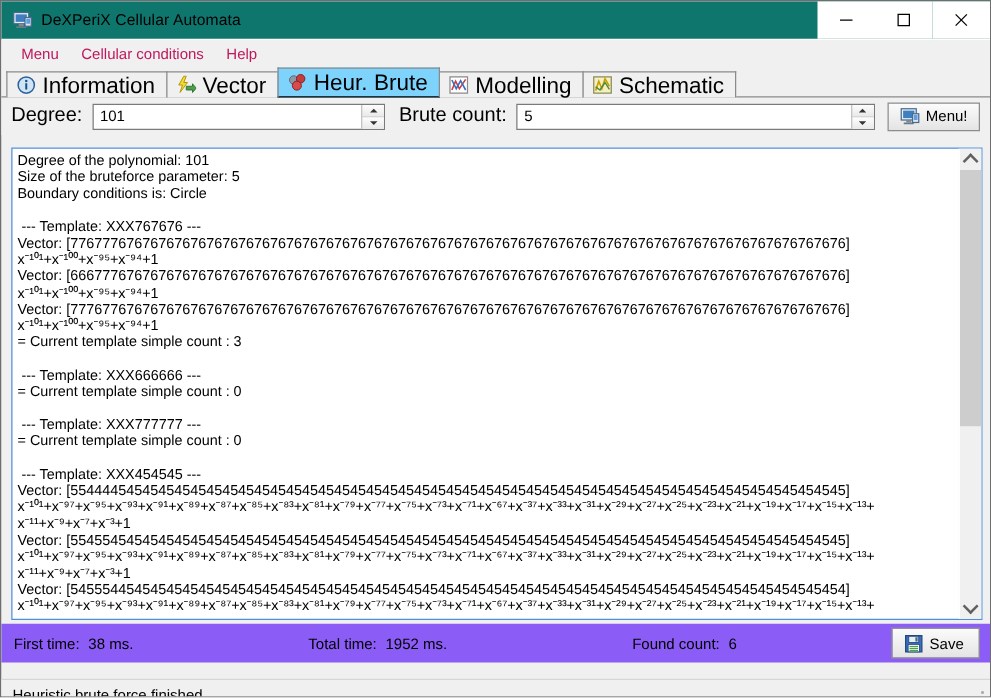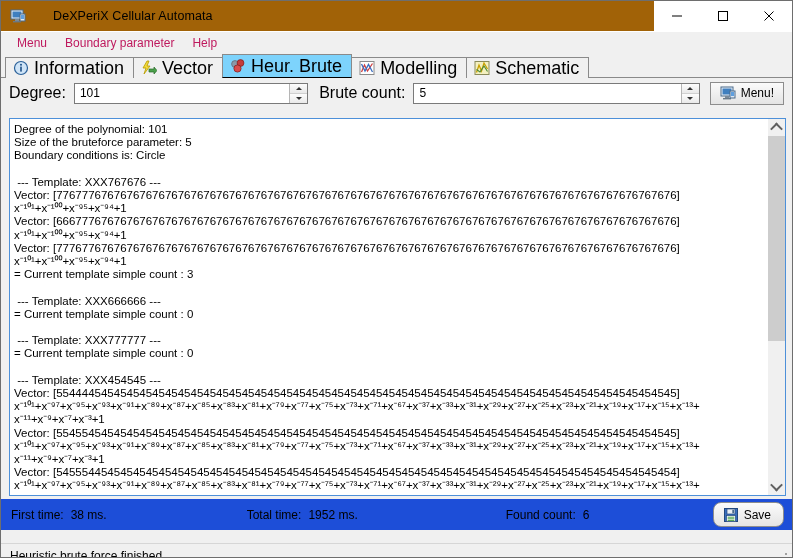--- a/index.html
+++ b/index.html
@@ -18,25 +18,24 @@
     height: 558px;
     box-sizing: border-box;
     border: 1px solid #6e6e6e;
     background: #f0f0f0;
     overflow: hidden;
   }
 
   
   .titlebar {
     height: 30px;
-    background: #a16207;
+    background: #0f766e;
     display: flex;
     align-items: center;
     border-bottom: 1px solid #ffffff;
-    gap: 20px;
   }
   .title-icon {
     width: 16px;
     height: 16px;
     margin-left: 9px;
     margin-right: 7px;
     position: relative;
     flex: 0 0 auto;
   }
   .title-text {
@@ -266,36 +265,35 @@
 
   
   .footer {
     position: absolute;
     left: 0;
     top: 498px;
     width: 791px;
     height: 31px;
     display: flex;
     align-items: center;
-    background: #1d4ed8;
+    background: #8b5cf6;
     box-sizing: border-box;
     padding: 0 8px;
     font-size: 12px;
   }
   .stat { display: flex; align-items: baseline; white-space: nowrap; }
   .stat .k { margin-right: 7px; }
   .stat .v { }
   .stat.first  { margin-left: 2px; }
   .stat.total  { margin-left: 140px; }
   .stat.found  { margin-left: 148px; }
   .save-btn {
     margin-left: auto;
     height: 25px;
     padding: 0 12px 0 9px;
-    border-radius: 8px;
   }
 
   
   .statusbar {
     position: absolute;
     left: 0;
     top: 542px;
     width: 791px;
     height: 25px;
     background: #f0f0f0;
@@ -351,21 +349,21 @@
         <svg width="12" height="12" viewBox="0 0 12 12">
             <line x1="1.5" y1="1.5" x2="10.5" y2="10.5" stroke="#000" stroke-width="1"></line>
             <line x1="10.5" y1="1.5" x2="1.5" y2="10.5" stroke="#000" stroke-width="1"></line>
           </svg>
       </div>
     </div>
   </div>
 
   <div class="menubar">
     <div class="menu-item">Menu</div>
-    <div class="menu-item">Boundary parameter</div>
+    <div class="menu-item">Cellular conditions</div>
     <div class="menu-item">Help</div>
   </div>
 
   <div class="tabstrip">
 
     <div class="tab">
       <span class="tab-icon">
         <svg width="16" height="16" viewBox="0 0 16 16">
           <circle cx="8" cy="8" r="6.5" fill="#cfe4f7" stroke="#2a6099" stroke-width="1.2"></circle>
           <circle cx="8" cy="4.8" r="1" fill="#1c4f85"></circle>

